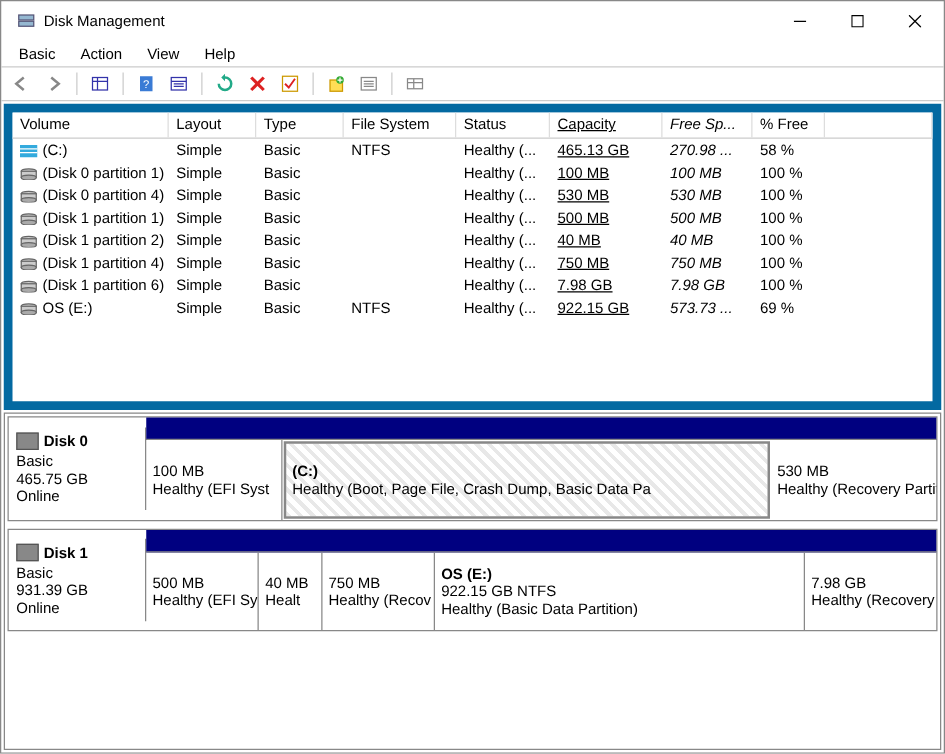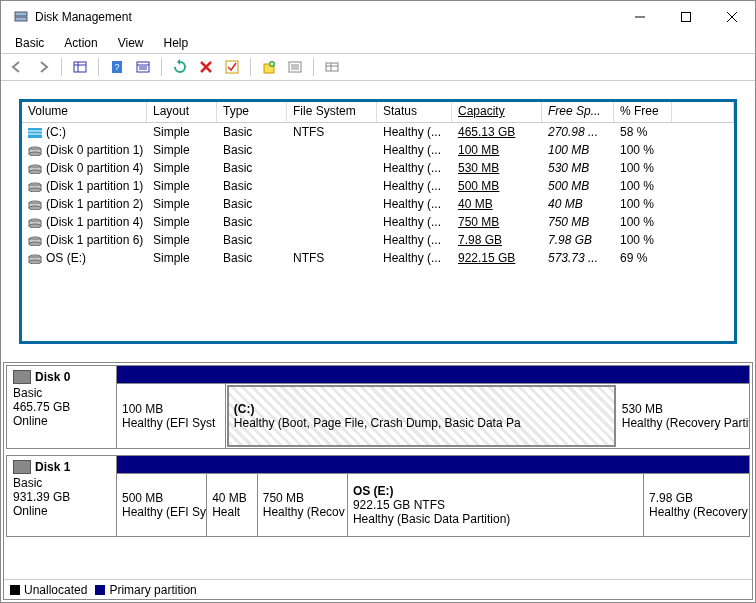--- a/index.html
+++ b/index.html
@@ -13,41 +13,41 @@
 .titlebar .win-btns { display: flex; height: 100%; }
 .titlebar .win-btn { width: 46px; display: flex; align-items: center; justify-content: center; font-size: 10px; }
 
 .menubar { height: 20px; display: flex; align-items: center; padding: 0 4px; font-size: 12px; }
 .menubar .menu-item { padding: 2px 10px; }
 
 .toolbar { height: 28px; border-top: 1px solid #ccc; border-bottom: 1px solid #ccc; display: flex; align-items: center; padding: 0 4px; gap: 2px; }
 .toolbar .tb-btn { width: 24px; height: 22px; display: flex; align-items: center; justify-content: center; border: 1px solid transparent; }
 .toolbar .sep { width: 1px; height: 18px; background: #ccc; margin: 0 4px; }
 
-.listview { flex: 0 0 245px; border: 3px solid #0369a1; margin: 18px; overflow: hidden; }
+.listview { flex: 0 0 245px; border: 7px solid #0369a1; margin: 2px; overflow: hidden; }
 .lv-header { display: flex; background: #fff; border-bottom: 1px solid #ccc; height: 21px; font-size: 12px; }
 .lv-header .col { border-right: 1px solid #ddd; padding: 2px 6px; white-space: nowrap; overflow: hidden; position: relative; }
 .lv-body { overflow: auto; }
 .lv-row { display: flex; height: 18px; font-size: 12px; align-items: center; }
 .lv-row .cell { padding: 0 6px; white-space: nowrap; overflow: hidden; }
 .vol-icon { width: 14px; height: 10px; display: inline-block; margin-right: 4px; vertical-align: middle; }
 
 .col-vol { width: 125px; }
 .col-layout { width: 70px; }
 .col-type { width: 70px; }
 .col-fs { width: 90px; }
 .col-status { width: 75px; }
 .col-cap { width: 90px; text-decoration: underline; }
 .col-free { width: 72px; font-style: italic; }
 .col-pct { width: 58px; }
 
 .disk-panel { flex: 1; margin: 0 2px 2px 2px; border: 1px solid #888; overflow: auto; position: relative; display: flex; flex-direction: column; }
 .scroll-area { flex: 1; overflow: auto; padding: 2px; }
 
-.disk-row { display: flex; border: 1px solid #888; margin-bottom: 6px; background: #fff; }
+.disk-row { display: flex; border: 1px solid #888; margin-bottom: 6px; background: #fff; align-items: center; }
 .disk-info { width: 110px; border-right: 1px solid #888; padding: 4px 6px; font-size: 12px; display: flex; flex-direction: column; }
 .disk-info .disk-icon { width: 18px; height: 14px; background: #888; margin-bottom: 2px; border: 1px solid #555; display: inline-block; margin-right: 4px; vertical-align: middle; }
 .disk-info .name-row { font-weight: bold; }
 
 .partitions { flex: 1; display: flex; flex-direction: column; }
 .pbar { height: 18px; background: #000080; border-bottom: 1px solid #888; }
 .parts { flex: 1; display: flex; }
 .part { border-right: 1px solid #888; padding: 4px 5px; font-size: 12px; overflow: hidden; white-space: nowrap; display: flex; flex-direction: column; justify-content: center; min-height: 62px; }
 .part:last-child { border-right: none; }
 .part .p-name { font-weight: bold; }
@@ -363,21 +363,15 @@
                 <div>Healthy (Basic Data Partition)</div>
               </div>
               <div class="part" style="flex:1.2">
                 <div>7.98 GB</div>
                 <div>Healthy (Recovery Par</div>
               </div>
             </div>
           </div>
         </div>
       </div>
-    <div class="legend">
-      <span class="sw black"></span>
-      <span>Unallocated</span>
-      <span class="sw blue" style="margin-left:4px"></span>
-      <span>Primary partition</span>
-    </div>
   </div>
 
 </div>
 
 </body></html>

